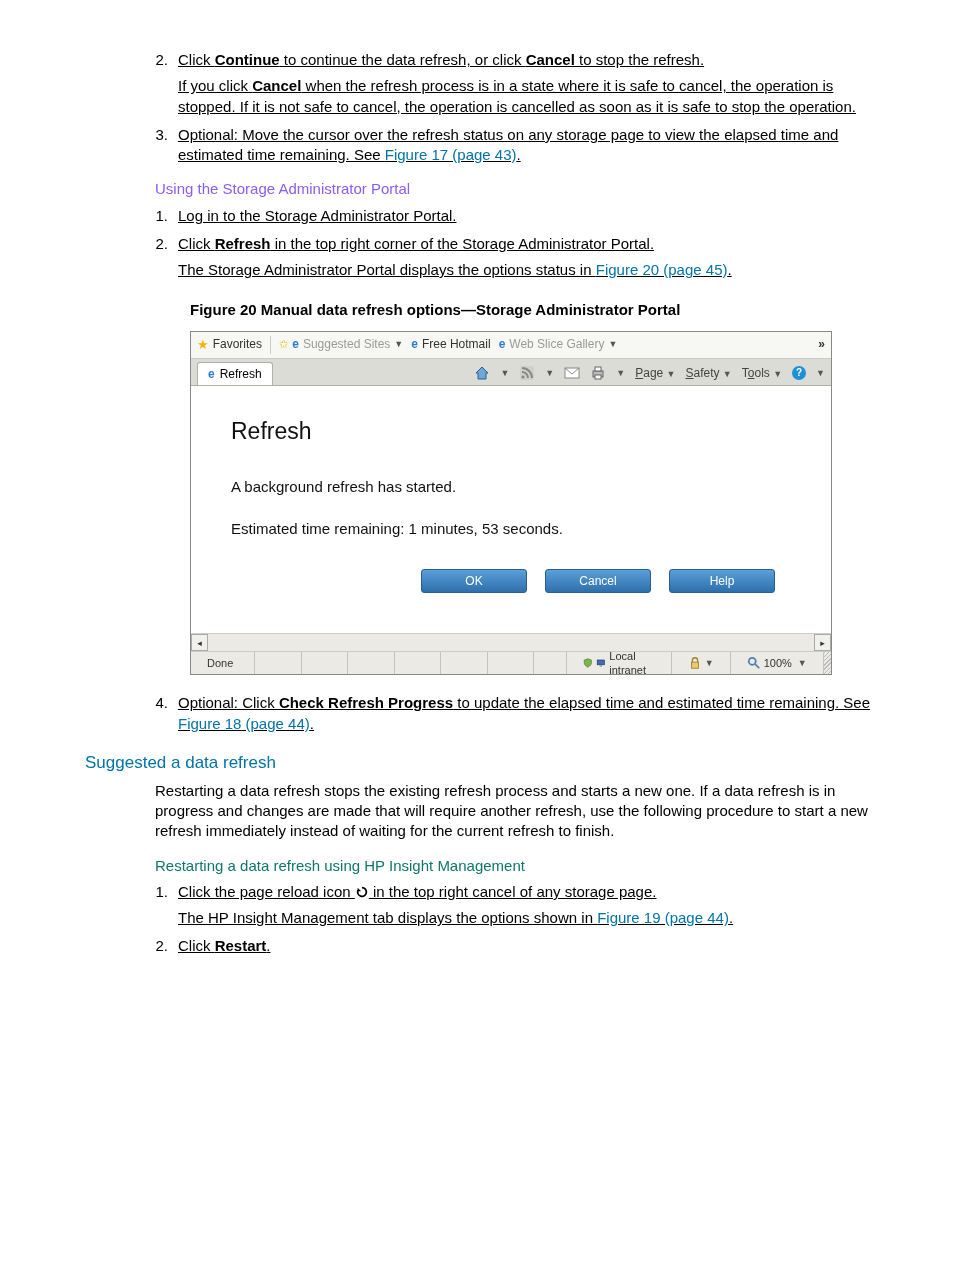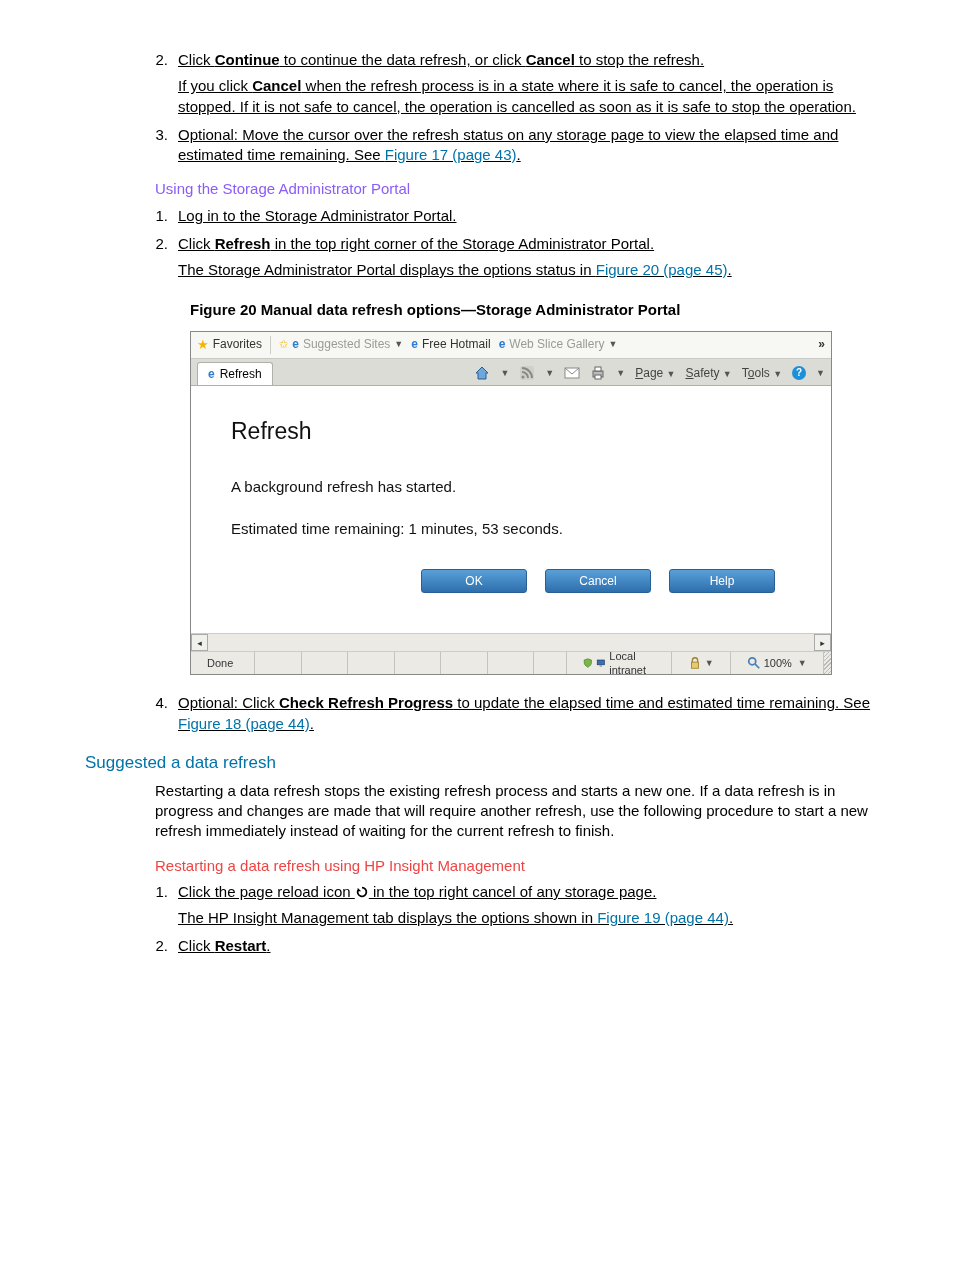--- a/index.html
+++ b/index.html
@@ -11,21 +11,21 @@
     box-sizing: border-box;
     color: #000;
     line-height: 1.35;
   }
   ol.main { margin: 0 0 0 75px; padding: 0; }
   ol.main > li { margin-bottom: 8px; padding-left: 18px; text-decoration: underline; }
   ol.main > li > p { margin: 6px 0 0 0; }
   .link { color: #0073a8; }
   .sec-h { color: #8b5cf6; margin: 14px 0 6px 70px; }
   .sec-h2 { color: #0073a8; font-size: 17px; margin: 18px 0 6px 0; }
-  .sec-h3 { color: #ef4444; margin: 14px 0 6px 70px; }
+  .sec-h3 { color: #0f766e; margin: 14px 0 6px 70px; }
   .fig-caption { font-weight: bold; margin: 20px 0 10px 105px; }
   .body-p { margin: 6px 0 0 70px; }
 
   
   .shot {
     width: 640px;
     margin: 6px 0 18px 105px;
     border: 1px solid #888;
     font-family: Tahoma, Verdana, sans-serif;
     font-size: 12px;

